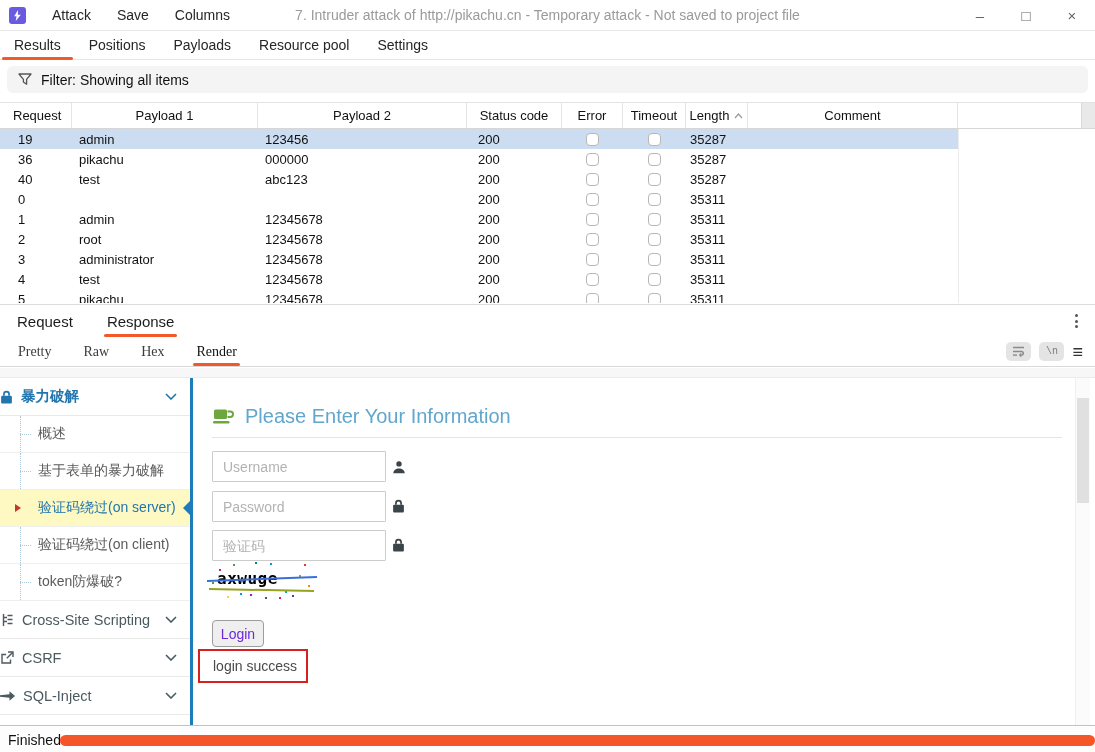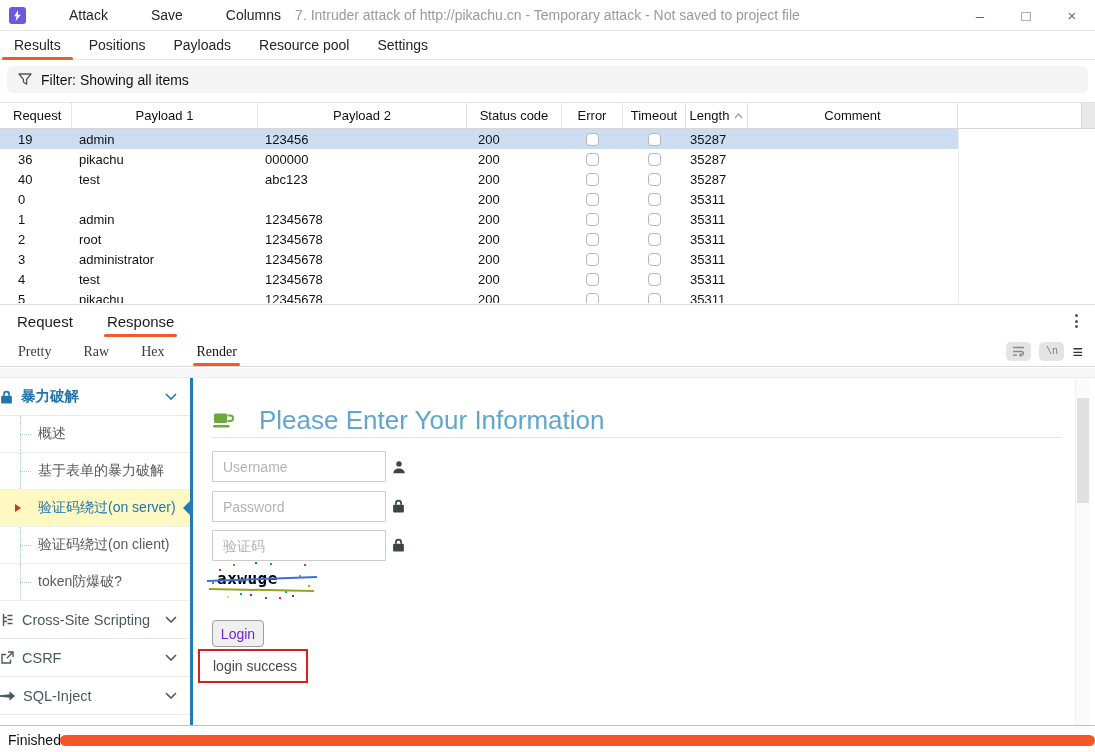--- a/index.html
+++ b/index.html
@@ -1,20 +1,20 @@
 <!DOCTYPE html>
 <html><head>
 <meta charset="utf-8">
 <style>
   * { margin:0; padding:0; box-sizing:border-box; }
   html,body { width:1095px; height:752px; }
   body { font-family:"Liberation Sans", sans-serif; background:#fff; position:relative; overflow:hidden; color:#1a1a1a; }
 
   
-  .titlebar { position:absolute; top:0; left:0; right:0; height:31px; border-bottom:1px solid #e6e6e6; display:flex; align-items:center; background:#fff;gap:17px; }
+  .titlebar { position:absolute; top:0; left:0; right:0; height:31px; border-bottom:1px solid #e6e6e6; display:flex; align-items:center; background:#fff; }
   .app-icon { width:17px; height:17px; background:#6a5ae0; border-radius:3px; margin-left:9px; display:flex; align-items:center; justify-content:center; flex:0 0 auto; }
   .menu-item { font-size:14px; color:#262626; margin-left:26px; cursor:default; }
   .win-title { position:absolute; left:50%; transform:translateX(-50%); font-size:14px; color:#9a9a9a; white-space:nowrap; }
   .win-controls { margin-left:auto; display:flex; align-items:center; }
   .win-btn { width:46px; text-align:center; font-size:15px; color:#666; }
 
   
   .tabbar { position:absolute; top:32px; left:0; right:0; height:28px; border-bottom:1px solid #e6e6e6; display:flex; font-size:14px; }
   .tab { padding:5px 14px 0 14px; height:28px; color:#262626; position:relative; }
   .tab.active::after { content:""; position:absolute; left:2px; right:2px; bottom:0; height:3px; background:#f1592a; border-radius:2px; }
@@ -66,21 +66,21 @@
   .side-sec .sec-label { margin-left:8px; }
   .side-sec .chev { margin-left:auto; margin-right:13px; color:inherit; display:flex; }
   .side-item { height:37px; display:flex; align-items:center; font-size:14px; color:#5a5a5a; padding-left:38px; border-bottom:1px solid #efefef; position:relative; }
   .side-item::before { content:""; position:absolute; left:20px; top:0; bottom:0; border-left:1px dotted #a8c6d8; }
   .side-item::after { content:""; position:absolute; left:20px; top:50%; width:11px; border-top:1px dotted #a8c6d8; }
   .side-item.active { background:#fef9c3; color:#2276ad; }
   .side-item.active::before, .side-item.active::after { border-color:transparent; }
   .red-caret { position:absolute; left:15px; top:50%; margin-top:-4px; width:0; height:0; border-top:4px solid transparent; border-bottom:4px solid transparent; border-left:6px solid #c0392b; }
   .blue-point { position:absolute; right:-3px; top:50%; margin-top:-10px; width:0; height:0; border-top:10px solid transparent; border-bottom:10px solid transparent; border-right:10px solid #1d7dbb; }
 
-  .heading { position:absolute; left:212px; top:37px; font-size:26px; color:#61a6cd; display:flex; align-items:center; gap:24px; }
+  .heading { position:absolute; left:212px; top:37px; font-size:20px; color:#61a6cd; display:flex; align-items:center; gap:10px; }
   .heading-rule { position:absolute; left:212px; right:33px; top:69px; border-top:1px solid #dde6ea; }
   .fld { position:absolute; left:212px; width:174px; height:31px; border:1px solid #ccc; border-radius:1px; font-size:14px; color:#444; padding-left:10px; font-family:"Liberation Sans", sans-serif; background:#fff; outline:none; }
   .fld::placeholder { color:#b3b3b3; opacity:1; }
   .fld-icon { position:absolute; left:392px; width:14px; display:flex; }
   .captcha { position:absolute; left:211px; top:197px; width:92px; height:32px; }
   .cap-text { position:absolute; left:6px; top:4px; font-family:"DejaVu Sans Mono", monospace; font-weight:bold; font-size:16px; color:#000; letter-spacing:0.5px; }
   .cap-line1 { position:absolute; left:-4px; top:13px; width:110px; height:2px; background:#3a6fd8; transform:rotate(-2deg); }
   .cap-line2 { position:absolute; left:-2px; top:24px; width:105px; height:2px; background:#96a31f; transform:rotate(1deg); }
   .cap-dots { position:absolute; left:4px; top:2px; width:2px; height:2px; box-shadow:4px 2px #d81b60, 18px -3px #43a047, 35px 27px #8e24aa, 55px -4px #1e88e5, 70px 24px #00acc1, 84px 8px #7cb342, 89px -3px #e53935, 12px 29px #fdd835, 40px -5px #00897b, 64px 30px #d81b60, 77px 28px #5e35b1, 25px 26px #039be5, -3px 15px #43a047, 93px 18px #fb8c00, 50px 30px #6d4c41; }
   .login-btn { position:absolute; left:212px; top:252px; width:52px; height:27px; background:#efefef; border:1px solid #9d9d9d; border-radius:4px; font-size:14px; color:#6d28d9; font-family:"Liberation Sans", sans-serif; }

